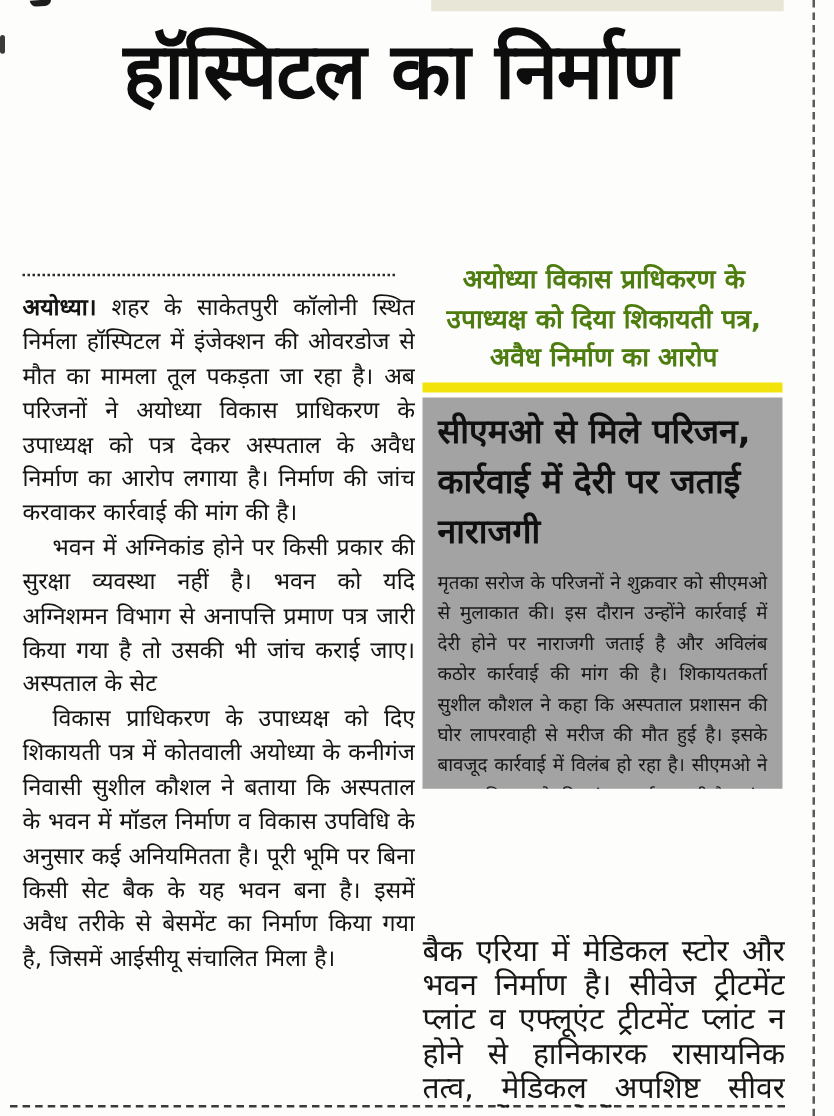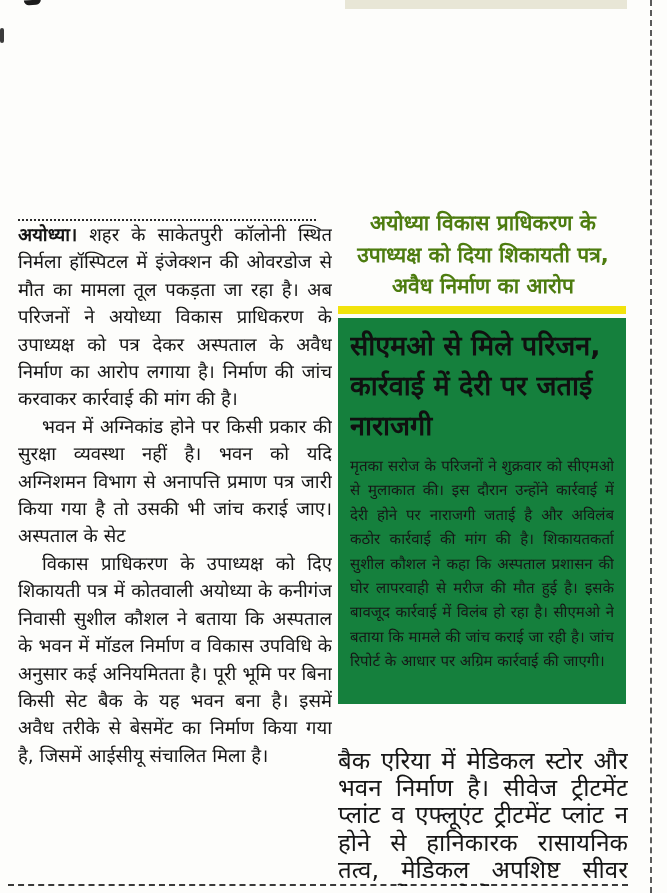--- a/index.html
+++ b/index.html
@@ -23,51 +23,52 @@
   .headline .hl-line { font-size:62px; line-height:86px; white-space:nowrap; letter-spacing:-1px; }
 
   
   .col-left  { position:absolute; left:18px;  top:205px; width:314px; }
   .col-right { position:absolute; left:338px; top:208px; width:290px; }
 
   .byline { font-size:21px; font-weight:bold; line-height:26px; }
   .byline-rule { margin-top:14px; width:298px; height:0; border-top:2px dotted #2b2b2b; }
 
   .body-text { font-size:18.5px; line-height:27.4px; text-align:justify; color:#141414; }
-  .left-flow { height:622px; overflow:hidden; }
+  .left-flow { margin-top:12px; height:622px; overflow:hidden; }
   .left-flow p.indent { text-indent:24px; }
   .lead-word { font-weight:bold; }
 
   .sub-headline {
     width:100%; height:97px; overflow:hidden;
     text-align:center; font-weight:bold;
     font-size:21px; line-height:31.5px; color:#4d7c0f;
   }
   .yellow-bar { position:absolute; left:0; top:98px; width:288px; height:8px; background:#f2e30c; }
 
   .highlight-box {
-    position:absolute; left:0; top:110px; width:288px; height:386px;
-    background:#15803d; padding:8px 12px 12px 12px; overflow:hidden;
+    position:absolute; left:0; top:110px; width:288px; height:313px;
+    background:#a3a3a3; padding:8px 12px 12px 12px; overflow:hidden;
   }
   .box-heading { font-size:27px; font-weight:bold; line-height:40px; color:#101010; height:122px; overflow:hidden; }
   .box-body { margin-top:6px; font-size:15px; line-height:24.4px; text-align:justify; height:272px; overflow:hidden; }
 
   .cont-para { position:absolute; left:0; top:540px; width:290px; height:138px; overflow:hidden;
                font-size:24px; line-height:27.2px; text-align:justify; }
 </style>
 </head>
 <body>
 
 <div class="top-strip"></div>
 <div class="artifact-topleft"></div>
 <div class="artifact-leftedge"></div>
 <div class="v-rule"></div>
 <div class="bottom-rule"></div>
 
 <div class="headline">
+  <div class="hl-line">हॉस्पिटल का निर्माण</div>
 </div>
 
 <div class="col-left">
   <div class="byline-rule"></div>
   <div class="left-flow body-text">
     <p><span class="lead-word">अयोध्या।</span><span> शहर के साकेतपुरी कॉलोनी स्थित निर्मला हॉस्पिटल में इंजेक्शन की ओवरडोज से मौत का मामला तूल पकड़ता जा रहा है। अब परिजनों ने अयोध्या विकास प्राधिकरण के उपाध्यक्ष को पत्र देकर अस्पताल के अवैध निर्माण का आरोप लगाया है। निर्माण की जांच करवाकर कार्रवाई की मांग की है।</span></p>
     <p class="indent">भवन में अग्निकांड होने पर किसी प्रकार की सुरक्षा व्यवस्था नहीं है। भवन को यदि अग्निशमन विभाग से अनापत्ति प्रमाण पत्र जारी किया गया है तो उसकी भी जांच कराई जाए। अस्पताल के सेट</p>
     <p class="indent">विकास प्राधिकरण के उपाध्यक्ष को दिए शिकायती पत्र में कोतवाली अयोध्या के कनीगंज निवासी सुशील कौशल ने बताया कि अस्पताल के भवन में मॉडल निर्माण व विकास उपविधि के अनुसार कई अनियमितता है। पूरी भूमि पर बिना किसी सेट बैक के यह भवन बना है। इसमें अवैध तरीके से बेसमेंट का निर्माण किया गया है, जिसमें आईसीयू संचालित मिला है।</p>
   </div>
 </div>

